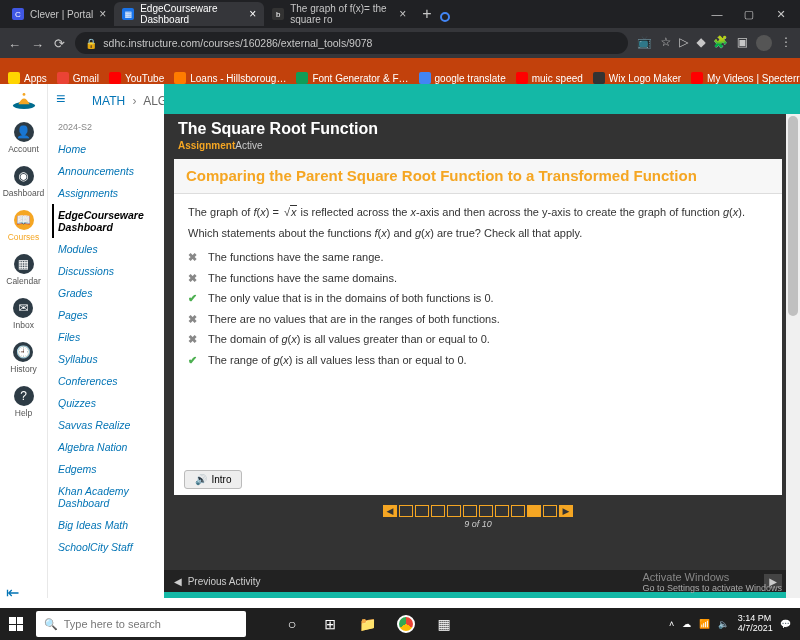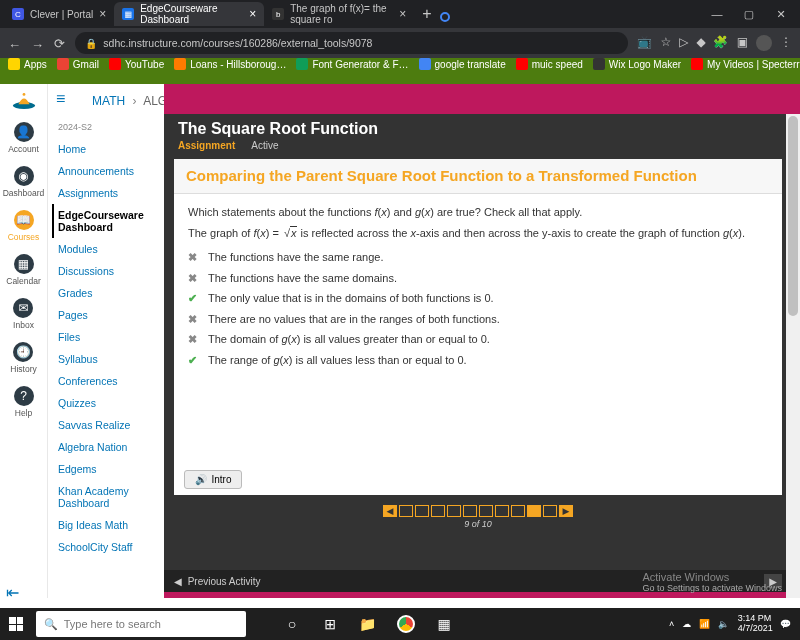--- a/index.html
+++ b/index.html
@@ -17,21 +17,21 @@
 .win-btn { width: 30px; height: 24px; display: flex; align-items: center; justify-content: center; font-size: 11px; cursor: pointer; }
 .win-badge { width: 10px; height: 10px; border: 2px solid #4285f4; border-radius: 50%; margin-right: 12px; margin-top: 6px; }
 
 .addr-bar { display: flex; align-items: center; height: 30px; background: #35363a; padding: 0 8px; gap: 10px; }
 .nav-icon { color: #c7c7c7; font-size: 13px; cursor: pointer; }
 .url-box { flex: 1; background: #202124; border-radius: 14px; height: 22px; display: flex; align-items: center; padding: 0 10px; color: #c7c7c7; font-size: 10.5px; gap: 6px; }
 .lock { font-size: 10px; }
 .ext-icons { display: flex; gap: 8px; color: #c7c7c7; font-size: 12px; }
 .ext-icons span { cursor: pointer; }
 
-.bookmarks { display: flex; align-items: flex-start; height: 26px; background: #4d7c0f; padding: 0 8px; gap: 10px; color: #fff; font-size: 10px; }
+.bookmarks { display: flex; align-items: flex-end; height: 26px; background: #c2410c; padding: 0 8px; gap: 10px; color: #fff; font-size: 10px; }
 .bookmarks .bm { display: flex; align-items: center; gap: 4px; cursor: pointer; white-space: nowrap; }
 .bm-icon { width: 12px; height: 12px; border-radius: 2px; display: inline-block; }
 .bm-red { background: #ff0000; }
 .bm-orange { background: #ff7b00; }
 .bm-green { background: #0f9d58; }
 .bm-blue { background: #4285f4; }
 .bm-dark { background: #333; }
 .bm-yellow { background: #ffd500; }
 
 
@@ -41,30 +41,30 @@
 .canvas-icon .ico { width: 20px; height: 20px; border-radius: 50%; background: #2d3b45; display: flex; align-items: center; justify-content: center; color: #fff; font-size: 12px; }
 .canvas-icon.courses .ico { background: #f5a623; }
 .lamp { width: 28px; height: 20px; }
 
 .mid-col { width: 116px; padding: 8px 4px 0 10px; }
 .breadcrumb { font-size: 12px; color: #0374b5; padding: 4px 0 10px 0; white-space: nowrap; overflow: visible; position: absolute; left: 72px; top: 90px; }
 .breadcrumb .sep { color: #888; margin: 0 4px; }
 .breadcrumb .cur { color: #666; }
 .term { font-size: 9px; color: #888; margin-top: 30px; margin-bottom: 6px; }
 .nav-list { list-style: none; }
-.nav-list li { font-size: 10.5px; padding: 5px 0; cursor: pointer; }
+.nav-list li { font-size: 10.5px; padding: 5px 0; cursor: pointer; font-style: italic; }
 .nav-list li a { color: #0374b5; text-decoration: none; }
 .nav-list li.active { font-weight: bold; color: #000; border-left: 2px solid #000; padding-left: 4px; margin-left: -6px; }
 .hamburger { position: absolute; left: 56px; top: 90px; font-size: 16px; color: #0374b5; cursor: pointer; }
 
-.content { flex: 1; position: relative; background: #be185d; padding: 30px 0 0 0; overflow: hidden; }
+.content { flex: 1; position: relative; background: #14b8a6; padding: 30px 0 0 0; overflow: hidden; }
 .edge-frame { background: #333; margin: 0 8px 0 0; height: 478px; position: relative; }
 .edge-header { padding: 6px 14px 4px 14px; }
 .edge-title { color: #fff; font-size: 16px; font-weight: bold; }
-.edge-tabs { display: flex; gap: 16px; margin-top: 2px; }
+.edge-tabs { display: flex; gap: 0; margin-top: 2px; }
 .edge-tabs span { font-size: 10px; color: #ccc; cursor: pointer; }
 .edge-tabs span.on { color: #f5a623; font-weight: bold; }
 
 .white-panel { background: #fff; margin: 4px 10px 0 10px; height: 336px; position: relative; }
 .question-head { background: #f7f7f7; border-bottom: 1px solid #ddd; padding: 8px 12px; }
 .question-head h2 { color: #f5a623; font-size: 15px; font-weight: bold; line-height: 1.2; }
 .question-body { padding: 10px 14px; font-size: 11px; color: #333; line-height: 1.5; }
 .question-body p { margin-bottom: 4px; }
 .options { margin-top: 6px; }
 .opt { display: flex; align-items: flex-start; gap: 8px; padding: 2px 0; }
@@ -270,24 +270,24 @@
           <span class="on">Assignment</span>
           <span>Active</span>
         </div>
       </div>
       <div class="white-panel">
         <div class="question-head">
           <h2>Comparing the Parent Square Root Function to a Transformed Function</h2>
         </div>
         <div class="question-body">
           <p>
-            <span>Which statements about the functions </span><span class="italic-var">f</span>(<span class="italic-var">x</span>)<span> and </span><span class="italic-var">g</span>(<span class="italic-var">x</span>)<span> are true? Check all that apply.</span>
+            <span>The graph of </span><span class="italic-var">f</span>(<span class="italic-var">x</span>) = <span class="sqrt"><span class="italic-var">x</span></span><span> is reflected across the </span><span class="italic-var">x</span><span>-axis and then across the y-axis to create the graph of function </span><span class="italic-var">g</span>(<span class="italic-var">x</span>).
           </p>
           <p>
-            <span>The graph of </span><span class="italic-var">f</span>(<span class="italic-var">x</span>) = <span class="sqrt"><span class="italic-var">x</span></span><span> is reflected across the </span><span class="italic-var">x</span><span>-axis and then across the y-axis to create the graph of function </span><span class="italic-var">g</span>(<span class="italic-var">x</span>).
+            <span>Which statements about the functions </span><span class="italic-var">f</span>(<span class="italic-var">x</span>)<span> and </span><span class="italic-var">g</span>(<span class="italic-var">x</span>)<span> are true? Check all that apply.</span>
           </p>
           <div class="options" id="options-list">
               <div class="opt">
                 <span class="mark x">✖</span>
                 <span>The functions have the same range.</span>
               </div>
               <div class="opt">
                 <span class="mark x">✖</span>
                 <span>The functions have the same domains.</span>
               </div>

